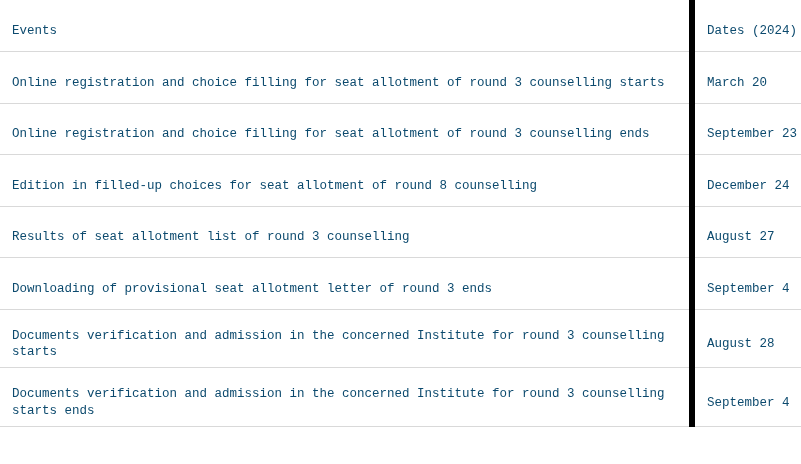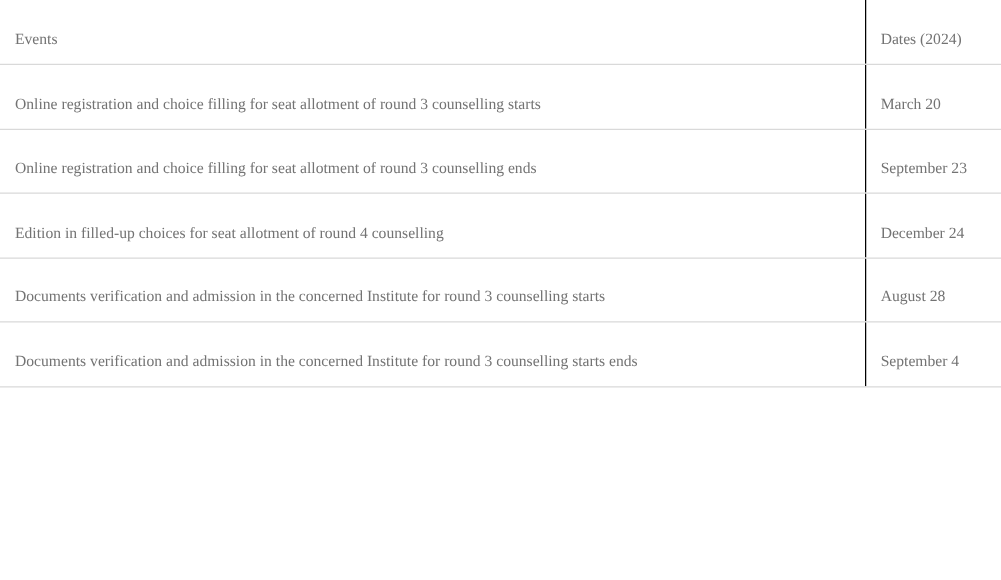--- a/index.html
+++ b/index.html
@@ -23,25 +23,26 @@
   .schedule-table col.col-date { width: 109px; }
 
   .schedule-table tr {
     height: 51.5px;
   }
   .schedule-table td {
     border-bottom: 1px solid #d9d9d9;
     vertical-align: middle;
     font-size: 12.5px;
     line-height: 1.35;
-    color: #737373;
+    color: #0c4a6e;
     padding: 18px 10px 6px 12px;
+    font-family: Liberation Mono, monospace;
   }
   .schedule-table td.cell-date {
-    border-left: 1px solid #000000;
+    border-left: 6px solid #000000;
     padding-left: 12px;
     white-space: nowrap;
   }
   .schedule-table thead td {
     font-size: 12.5px;
   }
   .schedule-table tbody tr:last-child td {
     border-bottom: 1px solid #d9d9d9;
   }
 </style>
@@ -62,22 +63,30 @@
   <tbody>
     <tr>
       <td class="cell-event">Online registration and choice filling for seat allotment of round 3 counselling starts</td>
       <td class="cell-date">March 20</td>
     </tr>
     <tr>
       <td class="cell-event">Online registration and choice filling for seat allotment of round 3 counselling ends</td>
       <td class="cell-date">September 23</td>
     </tr>
     <tr>
-      <td class="cell-event">Edition in filled-up choices for seat allotment of round 4 counselling</td>
+      <td class="cell-event">Edition in filled-up choices for seat allotment of round 8 counselling</td>
       <td class="cell-date">December 24</td>
+    </tr>
+    <tr>
+      <td class="cell-event">Results of seat allotment list of round 3 counselling</td>
+      <td class="cell-date">August 27</td>
+    </tr>
+    <tr>
+      <td class="cell-event">Downloading of provisional seat allotment letter of round 3 ends</td>
+      <td class="cell-date">September 4</td>
     </tr>
     <tr>
       <td class="cell-event">Documents verification and admission in the concerned Institute for round 3 counselling starts</td>
       <td class="cell-date">August 28</td>
     </tr>
     <tr>
       <td class="cell-event">Documents verification and admission in the concerned Institute for round 3 counselling starts ends</td>
       <td class="cell-date">September 4</td>
     </tr>
   </tbody>

